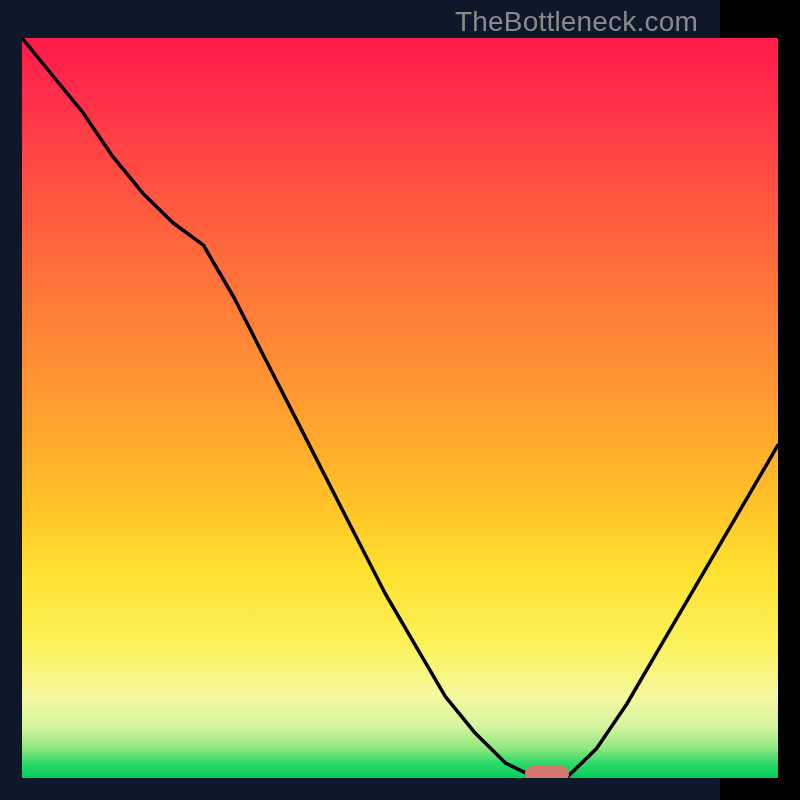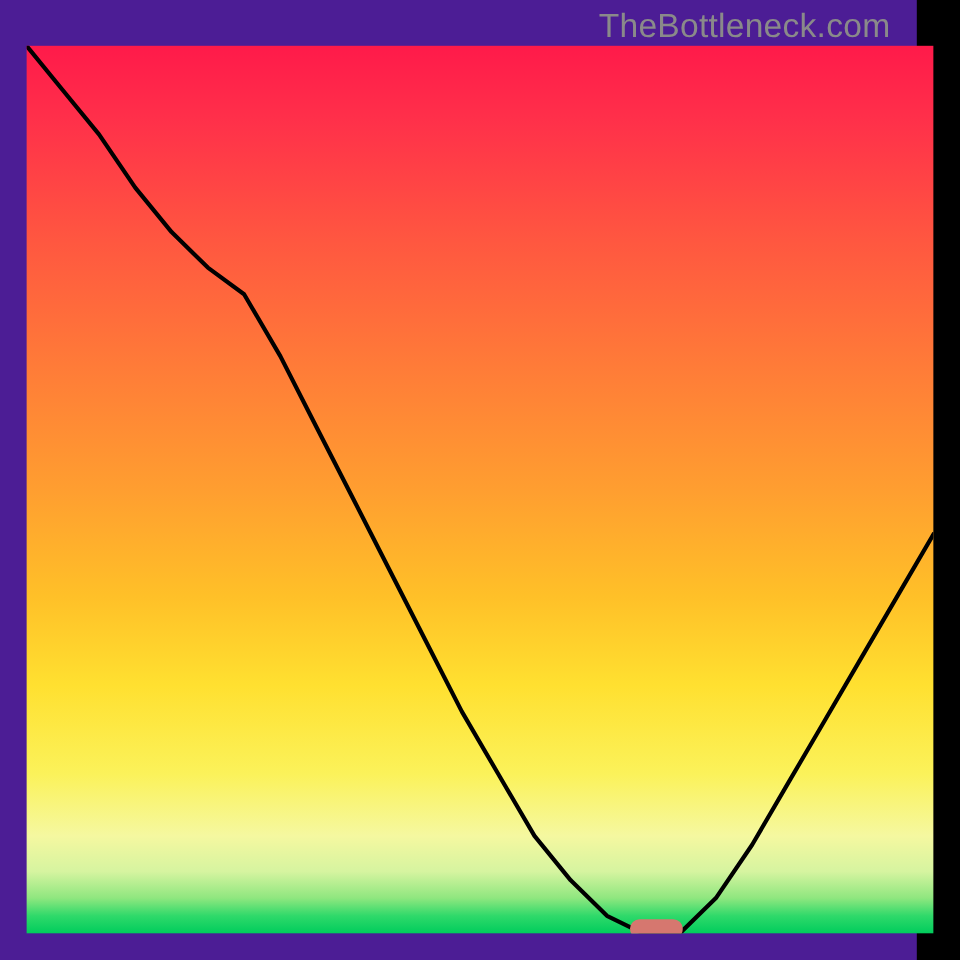--- a/index.html
+++ b/index.html
@@ -9,22 +9,21 @@
     height: 800px;
     background: #000;
     overflow: hidden;
   }
   .frame {
     position: absolute;
     left: 0;
     top: 0;
     width: 720px;
     height: 800px;
-    background: #4c1d95;
-    padding-left: 44px;
+    background: #0f172a;
   }
   .watermark {
     position: absolute;
     top: 6px;
     right: 22px;
     font-family: Arial, Helvetica, sans-serif;
     font-size: 28px;
     font-weight: 400;
     color: #8a8a8a;
     letter-spacing: 0.2px;

